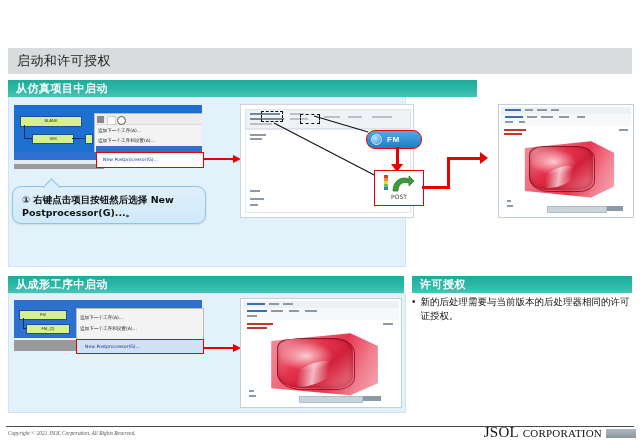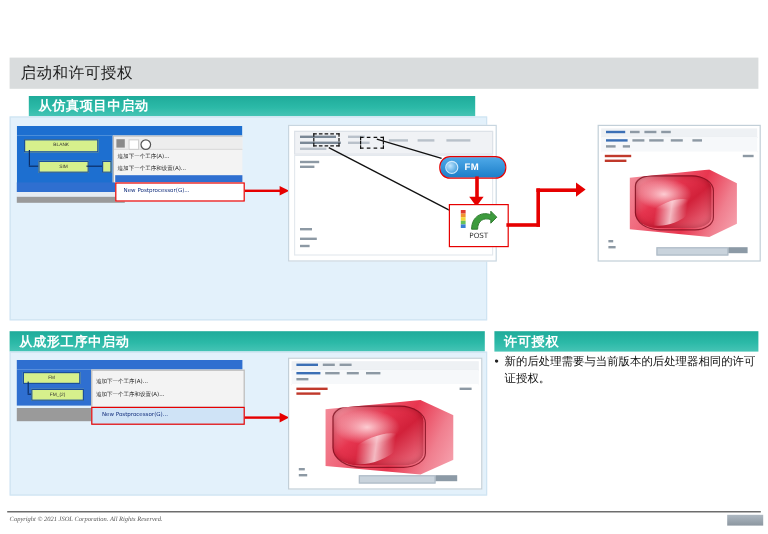--- a/index.html
+++ b/index.html
@@ -46,21 +46,21 @@
 
   
   .sec-bar{
     position:absolute;height:17px;
     background:linear-gradient(180deg,#1fab9a 0%,#2bb9a7 55%,#46c4b5 100%);
     display:flex;align-items:center;
   }
   .sec-bar span{
     color:#ffffff;font-weight:bold;font-size:11px;padding-left:8px;letter-spacing:.5px;
   }
-  #sec-bar-1{left:24px;top:80px;width:372px;}
+  #sec-bar-1{left:8px;top:80px;width:469px;}
   #sec-bar-2{left:8px;top:276px;width:396px;}
   #sec-bar-3{left:412px;top:276px;width:220px;}
 
   
   .panel-bg{
     position:absolute;background:#e3f1fb;border:1px solid #cfe4f2;
   }
   #panel-top{left:8px;top:97px;width:396px;height:168px;}
   #panel-bottom{left:8px;top:293px;width:396px;height:118px;}
 
@@ -317,20 +317,24 @@
   <div id="tl-newpp-bg"></div>
   <div id="tl-strip"></div>
   <div id="tl-strip2"></div>
   <div id="tl-strip3"></div>
   <div id="tl-newpp">
     <span>New Postprocessor(G)...</span>
   </div>
 
   <div class="red-arrow" id="arrow-1"></div>
 
+  <div class="callout" id="co-1">
+    <div class="tail"></div>
+    <p>① 右键点击项目按钮然后选择 New Postprocessor(G)...。</p>
+  </div>
 
   <div id="shot-tc">
     <div class="tc-ribbon">
       <div class="tc-ribrow" style="left:4px;top:3px;width:30px;background:#7a8896;"></div>
       <div class="tc-ribrow" style="left:4px;top:8px;width:34px;background:#7a8896;"></div>
       <div class="tc-ribrow" style="left:4px;top:13px;width:22px;"></div>
       <div class="tc-ribrow" style="left:44px;top:3px;width:14px;"></div>
       <div class="tc-ribrow" style="left:44px;top:8px;width:18px;"></div>
       <div class="tc-ribrow" style="left:78px;top:6px;width:16px;"></div>
       <div class="tc-ribrow" style="left:102px;top:6px;width:14px;"></div>
@@ -473,15 +477,18 @@
 
   <div id="lic-body">
     <div class="bullet-row">
       <div class="bullet-dot">•</div>
       <div class="bullet-txt">新的后处理需要与当前版本的后处理器相同的许可证授权。</div>
     </div>
   </div>
 
   <div class="footer-rule"></div>
   <div class="copyright">Copyright © 2021 JSOL Corporation. All Rights Reserved.</div>
+  <div class="jsol-logo">
+    <span>JSOL</span><span class="small" style="margin-left:4px;">CORPORATION</span>
+  </div>
   <div class="jsol-mark"></div>
 
 </div>
 
 </body></html>

